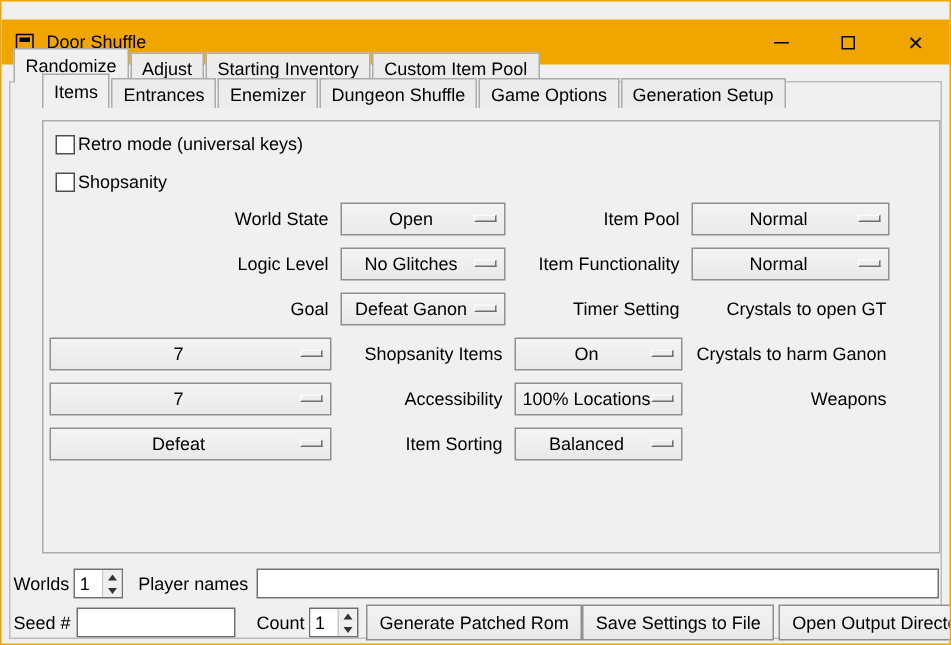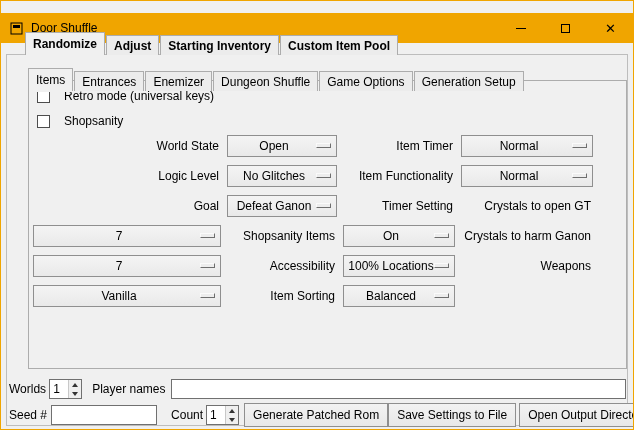--- a/index.html
+++ b/index.html
@@ -20,30 +20,30 @@
   .icon-min{ width:10px; height:1px; background:#000; display:block; }
   .icon-max{ width:9px; height:9px; border:1px solid #000; display:block; }
   .icon-close{ font-size:13px; line-height:1; }
   
   .outer-frame{ position:absolute; left:5px; right:5px; top:53px; bottom:3px;
     border:1px solid #bdbdbd; z-index:1; }
   .content-frame{ position:absolute; left:27px; width:599px; top:79px; height:289px;
     border:1px solid #acacac; background:#f0f0f0; z-index:2; }
   
   .tabbar{ position:absolute; display:flex; align-items:flex-end; z-index:3; }
-  .outer-tabs{ left:24px; top:31px; height:23px;font-weight:bold; }
-  .inner-tabs{ left:27px; top:68px; height:22px; }
+  .outer-tabs{ left:8px; top:31px; height:23px; }
+  .inner-tabs{ left:27px; top:49px; height:22px; }
   .tab{ height:20px; display:flex; align-items:center; padding:0 7px;
     background:#ececec; border:1px solid #acacac; border-bottom:none;
     margin-right:1px; position:relative; white-space:nowrap; cursor:default; }
   .tab.active{ height:23px; background:#f0f0f0; z-index:4; }
   .tab.active::after{ content:""; position:absolute; left:0; right:0; bottom:-1px;
     height:2px; background:#f0f0f0; }
   
-  .check-row{ position:absolute; left:8px; display:flex; align-items:center; gap:14px; height:16px; }
+  .check-row{ position:absolute; left:8px; display:flex; align-items:center; gap:2px; height:16px; }
   .checkbox{ width:13px; height:13px; background:#fff; border:1px solid #4d4d4d; flex:none; }
   
   .form-grid{ position:absolute; left:4px; top:50px; display:grid;
     grid-template-columns:188px 110px 112px 132px; column-gap:6px;
     grid-auto-rows:30px; align-items:center; }
   .form-label{ text-align:right; padding-right:2px; white-space:nowrap; }
   .dropdown{ position:relative; height:22px; background:linear-gradient(#f4f4f4,#e9e9e9);
     border:1px solid #8f8f8f; display:flex; align-items:center; justify-content:center;
     padding-right:16px; cursor:default; }
   .dd-value{ white-space:nowrap; }
@@ -124,21 +124,21 @@
       <span class="check-label">Shopsanity</span>
     </div>
 
     <div class="form-grid">
 
       <div class="form-label">World State</div>
       <div class="dropdown">
         <span class="dd-value">Open</span>
         <span class="dd-indicator"></span>
       </div>
-      <div class="form-label">Item Timer</div>
+      <div class="form-label">Item Pool</div>
       <div class="dropdown">
         <span class="dd-value">Normal</span>
         <span class="dd-indicator"></span>
       </div>
 
       <div class="form-label">Logic Level</div>
       <div class="dropdown">
         <span class="dd-value">No Glitches</span>
         <span class="dd-indicator"></span>
       </div>
@@ -172,21 +172,21 @@
         <span class="dd-indicator"></span>
       </div>
       <div class="form-label">Accessibility</div>
       <div class="dropdown">
         <span class="dd-value">100% Locations</span>
         <span class="dd-indicator"></span>
       </div>
 
       <div class="form-label">Weapons</div>
       <div class="dropdown">
-        <span class="dd-value">Vanilla</span>
+        <span class="dd-value">Defeat</span>
         <span class="dd-indicator"></span>
       </div>
       <div class="form-label">Item Sorting</div>
       <div class="dropdown">
         <span class="dd-value">Balanced</span>
         <span class="dd-indicator"></span>
       </div>
 
     </div>
   </div>

